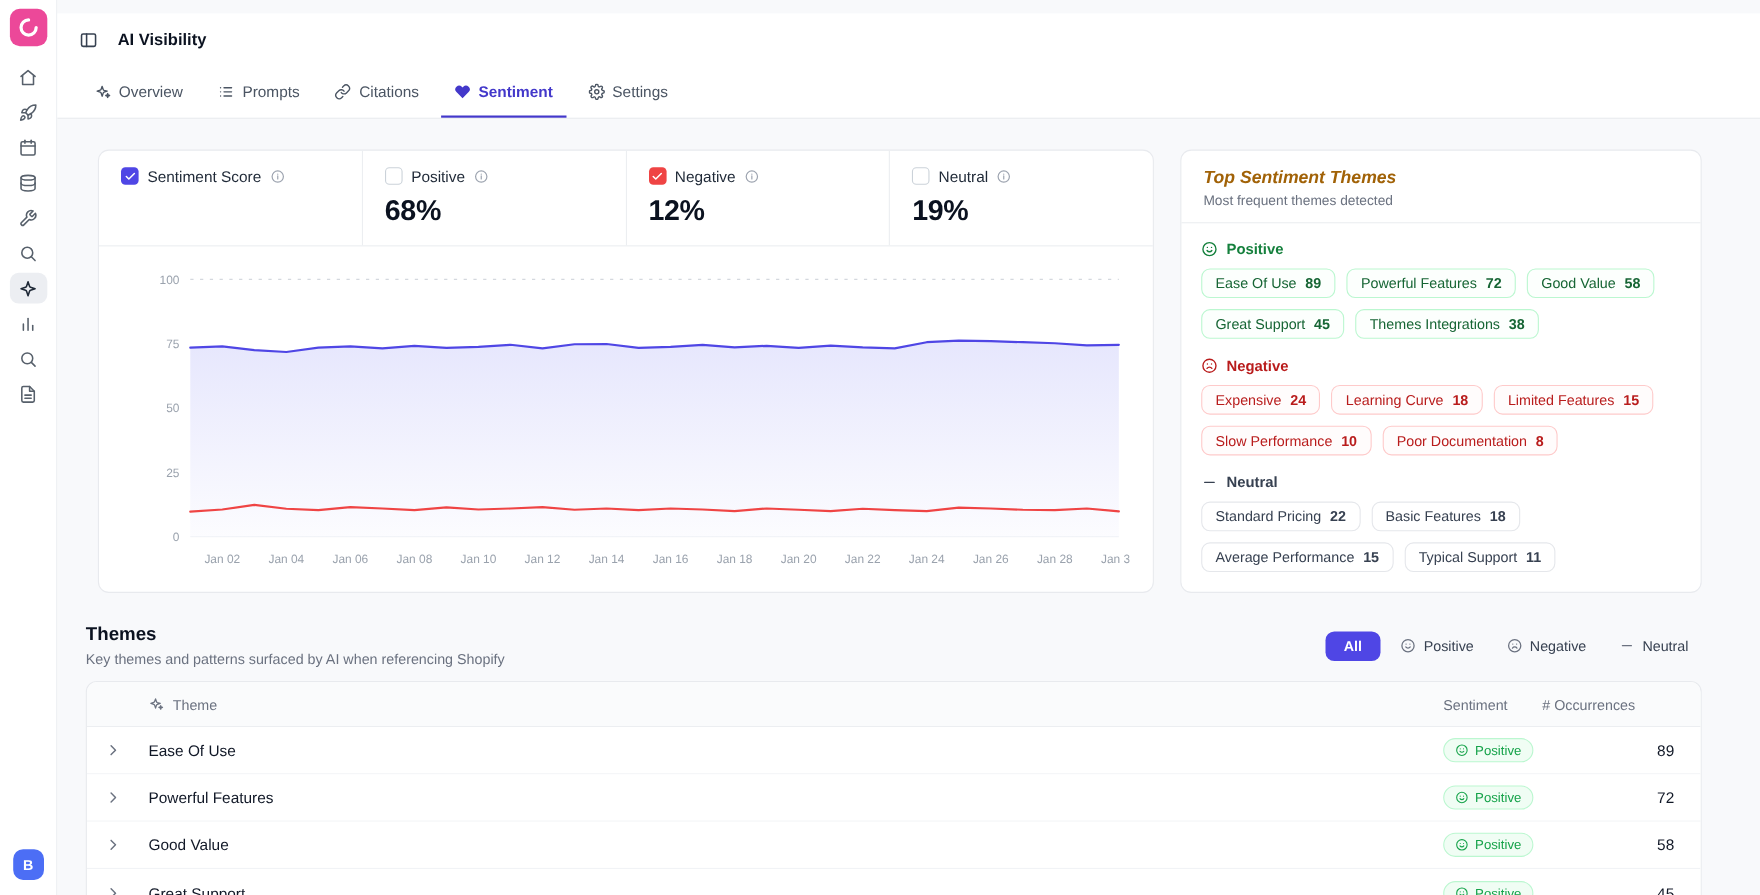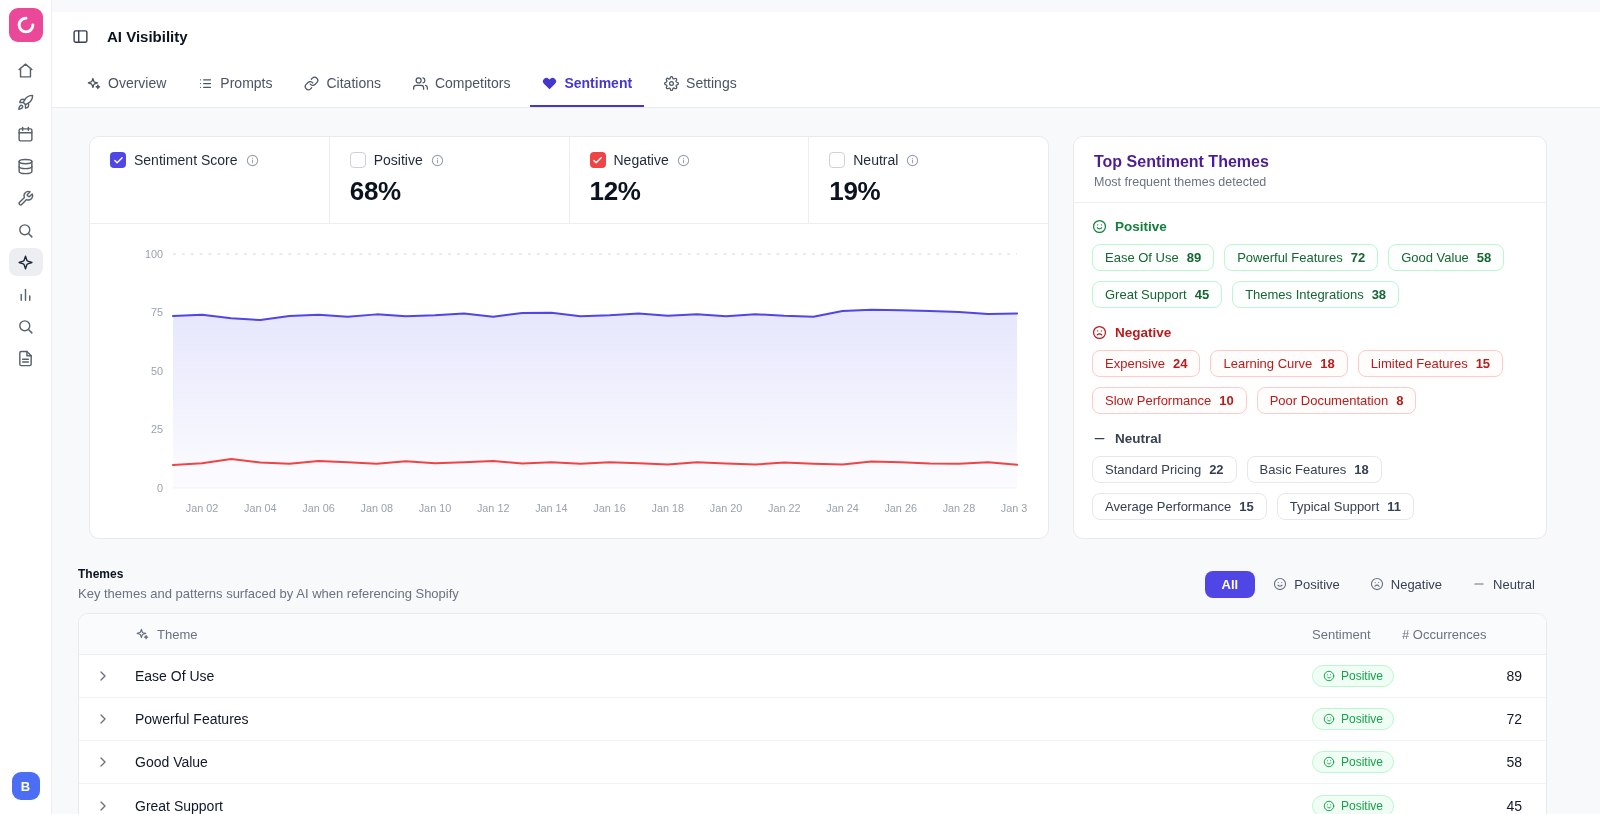--- a/index.html
+++ b/index.html
@@ -40,39 +40,39 @@
   .cb.checked{border:none;}
   .stat-label{font-size:14px;color:#1f2937;font-weight:500;}
   .info{color:#9ca3af;display:inline-flex;}
   .stat-value{font-size:26px;font-weight:700;letter-spacing:-0.3px;color:#0b1220;}
   .chart-wrap{padding:14px 21px 10px 10px;}
   .axlab{font-size:11px;fill:#9aa2ad;}
 
   
   .themes-card{width:474px;flex-shrink:0;align-self:flex-start;}
   .card-head{padding:16px 20px 13px;border-bottom:1px solid #eceef1;}
-  .card-head h2{font-size:16px;font-weight:700;color:#4c1d95;}
+  .card-head h2{font-size:16px;font-weight:700;color:#a16207;font-style:italic;}
   .card-head p{font-size:12.5px;color:#6b7280;margin-top:4px;}
   .groups{padding:16px 18px 18px;}
   .group{margin-bottom:17px;}
   .group:last-child{margin-bottom:0;}
   .group-label{display:flex;align-items:center;gap:8px;font-size:13.5px;font-weight:600;margin-bottom:10px;}
   .group.positive .group-label{color:#15803d;}
   .group.negative .group-label{color:#b91c1c;}
   .group.neutral .group-label{color:#374151;}
   .chips{display:flex;flex-wrap:wrap;gap:10px;}
   .chip{display:inline-flex;align-items:center;gap:8px;padding:5px 12px;border-radius:8px;font-size:13px;border:1px solid #e5e7eb;cursor:pointer;background:#fff;}
   .group.positive .chip{border-color:#bbf7d0;color:#166534;background:#fcfffd;}
   .group.negative .chip{border-color:#fecaca;color:#b91c1c;background:#fffcfc;}
   .group.neutral .chip{border-color:#e5e7eb;color:#374151;background:#fff;}
   .chip-count{font-weight:700;}
 
   
   .themes-header{display:flex;justify-content:space-between;align-items:center;margin-bottom:12px;}
-  .themes-header h2{font-size:12px;font-weight:700;color:#0b1220;}
+  .themes-header h2{font-size:17px;font-weight:700;color:#0b1220;}
   .themes-header p{font-size:13px;color:#6b7280;margin-top:5px;}
   .filters{display:flex;align-items:center;gap:6px;}
   .filter{display:inline-flex;align-items:center;gap:7px;padding:6px 12px;border-radius:8px;border:none;background:transparent;font-size:13px;color:#374151;cursor:pointer;}
   .filter .f-ic{display:inline-flex;color:#6b7280;}
   .filter.active{background:#4f46e5;color:#fff;padding:6px 17px;font-weight:600;}
 
   
   .table-card{overflow:hidden;}
   .t-head{display:flex;align-items:center;height:41px;padding:0 24px 0 16px;background:#fafbfc;border-bottom:1px solid #eceef1;color:#6b7280;font-size:13px;}
   .t-head .theme-col{flex:1;display:flex;align-items:center;gap:8px;padding-left:40px;}
@@ -226,31 +226,20 @@
         <span>Prompts</span>
       </button>
       <button class="tab">
         <span style="display:inline-flex">
           <svg width="15" height="15" viewBox="0 0 24 24" fill="none" stroke="currentColor" stroke-width="2" stroke-linecap="round" stroke-linejoin="round">
             <path d="M10 13a5 5 0 0 0 7.54.54l3-3a5 5 0 0 0-7.07-7.07l-1.72 1.71"></path>
             <path d="M14 11a5 5 0 0 0-7.54-.54l-3 3a5 5 0 0 0 7.07 7.07l1.71-1.71"></path>
           </svg>
         </span>
         <span>Citations</span>
-      </button>
-      <button class="tab">
-        <span style="display:inline-flex">
-          <svg width="15" height="15" viewBox="0 0 24 24" fill="none" stroke="currentColor" stroke-width="2" stroke-linecap="round" stroke-linejoin="round">
-            <path d="M17 21v-2a4 4 0 0 0-4-4H5a4 4 0 0 0-4 4v2"></path>
-            <circle cx="9" cy="7" r="4"></circle>
-            <path d="M23 21v-2a4 4 0 0 0-3-3.87"></path>
-            <path d="M16 3.13a4 4 0 0 1 0 7.75"></path>
-          </svg>
-        </span>
-        <span>Competitors</span>
       </button>
       <button class="tab active">
         <span style="display:inline-flex">
           <svg width="15" height="15" viewBox="0 0 24 24" fill="none" stroke="currentColor" stroke-width="2" stroke-linecap="round" stroke-linejoin="round">
             <path d="M20.84 4.61a5.5 5.5 0 0 0-7.78 0L12 5.67l-1.06-1.06a5.5 5.5 0 0 0-7.78 7.78l1.06 1.06L12 21.23l7.78-7.78 1.06-1.06a5.5 5.5 0 0 0 0-7.78z" fill="currentColor" stroke="none"></path>
           </svg>
         </span>
         <span>Sentiment</span>
       </button>
       <button class="tab">

